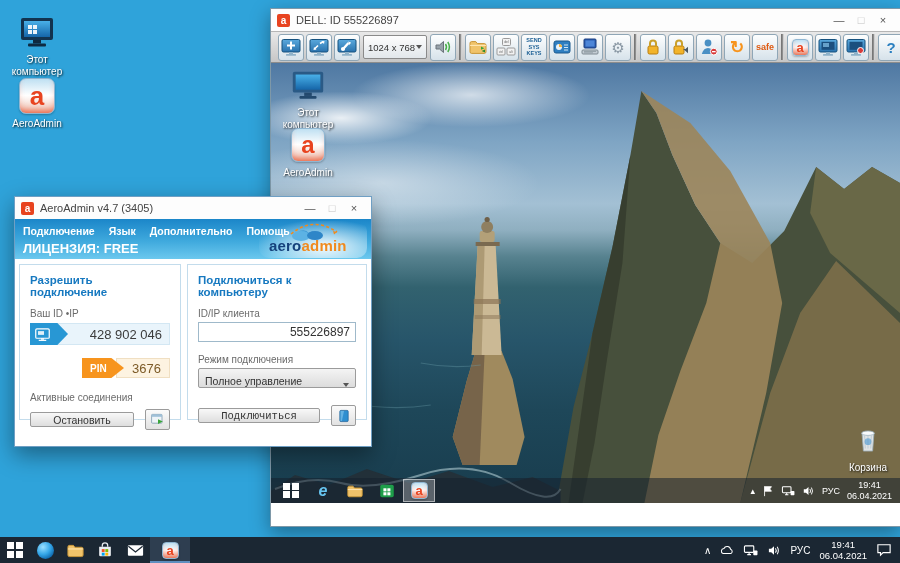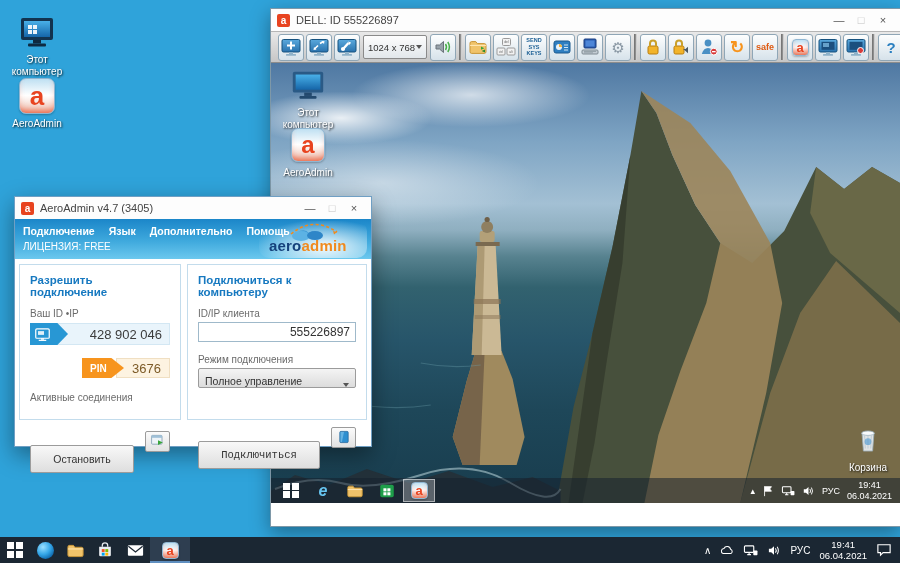--- a/index.html
+++ b/index.html
@@ -63,21 +63,21 @@
   .rtray { margin-left:auto; display:flex; align-items:center; gap:7px; padding-right:4px; color:#fff; }
   .rtray .tr-txt { font-size:9px; color:#fff; cursor:pointer; }
   .clock2 { text-align:center; font-size:9px; color:#fff; line-height:1.2; cursor:pointer; }
 
   
   .awin { position:absolute; left:14px; top:196px; width:358px; height:251px; background:#fff;
     border:1px solid #6f9fc4; box-shadow:0 8px 22px rgba(0,0,0,.4); z-index:5; font-size:10px; }
   .menuband { height:40px; background:linear-gradient(180deg,#1b86c9 0%,#3fa9dd 55%,#6cc8ee 100%); position:relative; padding:3px 8px 0 8px; }
   .menurow { display:flex; gap:14px; height:17px; align-items:center; }
   .menurow span { color:#fff; font-size:10.5px; font-weight:bold; cursor:pointer; }
-  .licrow { color:#fff; font-size:10px; font-weight:normal; margin-top:2px; }
+  .licrow { color:#fff; font-size:13px; font-weight:bold; margin-top:2px; }
   .logo { position:absolute; right:8px; top:4px; width:100px; height:33px; }
   .logo .cloudbg { position:absolute; inset:-2px -4px; background:radial-gradient(ellipse at 60% 70%, rgba(255,255,255,.95), rgba(255,255,255,0) 75%); border-radius:10px; }
   .logo svg { position:absolute; left:2px; top:-1px; width:96px; height:20px; }
   .logo .wordmark { position:absolute; left:6px; top:14px; font-size:15px; font-weight:bold; letter-spacing:.2px; }
   .logo .aero { color:#16427c; } .logo .admin { color:#f08a1d; }
 
   .abody { position:relative; height:166px; background:#fff; }
   .panel { position:absolute; top:5px; height:156px; border:1px solid #c3dcec; background:#fff; padding:9px 10px; }
   .panel.left { left:4px; width:162px; }
   .panel.right { left:172px; width:180px; }
@@ -89,22 +89,22 @@
     clip-path:polygon(0 0, 72% 0, 100% 50%, 72% 100%, 0 100%); display:flex; align-items:center; padding-left:5px; cursor:pointer; }
   .idval { position:absolute; right:7px; top:0; height:100%; display:flex; align-items:center; font-size:13px; color:#3c3c3c; }
 
   .pinrow { margin-top:13px; display:flex; justify-content:flex-end; align-items:center; height:20px; }
   .pinbadge { width:42px; height:20px; background:#f7941d; clip-path:polygon(0 0, 70% 0, 100% 50%, 70% 100%, 0 100%);
     color:#fff; font-weight:bold; font-size:10px; display:flex; align-items:center; padding-left:8px; }
   .pinval { width:54px; height:20px; background:#fdf3e1; border:1px solid #f0dfc2; margin-left:-8px;
     display:flex; align-items:center; justify-content:flex-end; padding-right:8px; font-size:13px; color:#7c5a26; }
 
   .btnrow { display:flex; align-items:center; margin-top:6px; }
-  .gbtn { height:28px; border:1px solid #9b9b9b; border-radius:2px; background:linear-gradient(180deg,#f8f8f8,#dedede);
-    font-size:10.5px; color:#333; display:flex; align-items:center; justify-content:center; cursor:pointer;margin-top:36px; }
+  .gbtn { height:15px; border:1px solid #9b9b9b; border-radius:2px; background:linear-gradient(180deg,#f8f8f8,#dedede);
+    font-size:10.5px; color:#333; display:flex; align-items:center; justify-content:center; cursor:pointer; }
   .ibtn { width:25px; height:21px; margin-left:11px; border:1px solid #9b9b9b; border-radius:2px;
     background:linear-gradient(180deg,#fbfbfb,#e2e2e2); display:flex; align-items:center; justify-content:center; cursor:pointer; }
 
   .txtinput { width:100%; height:20px; border:1px solid #9fb9ca; background:#fff; font-size:12px; color:#333;
     text-align:right; padding:0 5px; font-family:"Liberation Sans",sans-serif; }
   .selbox { width:100%; height:20px; border:1px solid #9b9b9b; border-radius:2px; background:linear-gradient(180deg,#f4f4f4,#dcdcdc);
     display:flex; align-items:center; justify-content:space-between; padding:0 6px; font-size:10.5px; color:#333; cursor:pointer; }
 
   .statusbar { height:22px; border-top:1px solid #d2d2d2; display:flex; align-items:center; padding:0 10px; background:#fff; }
   .greenpill { width:20px; height:7px; border-radius:2px; background:#3cb54a; margin-right:8px; }

